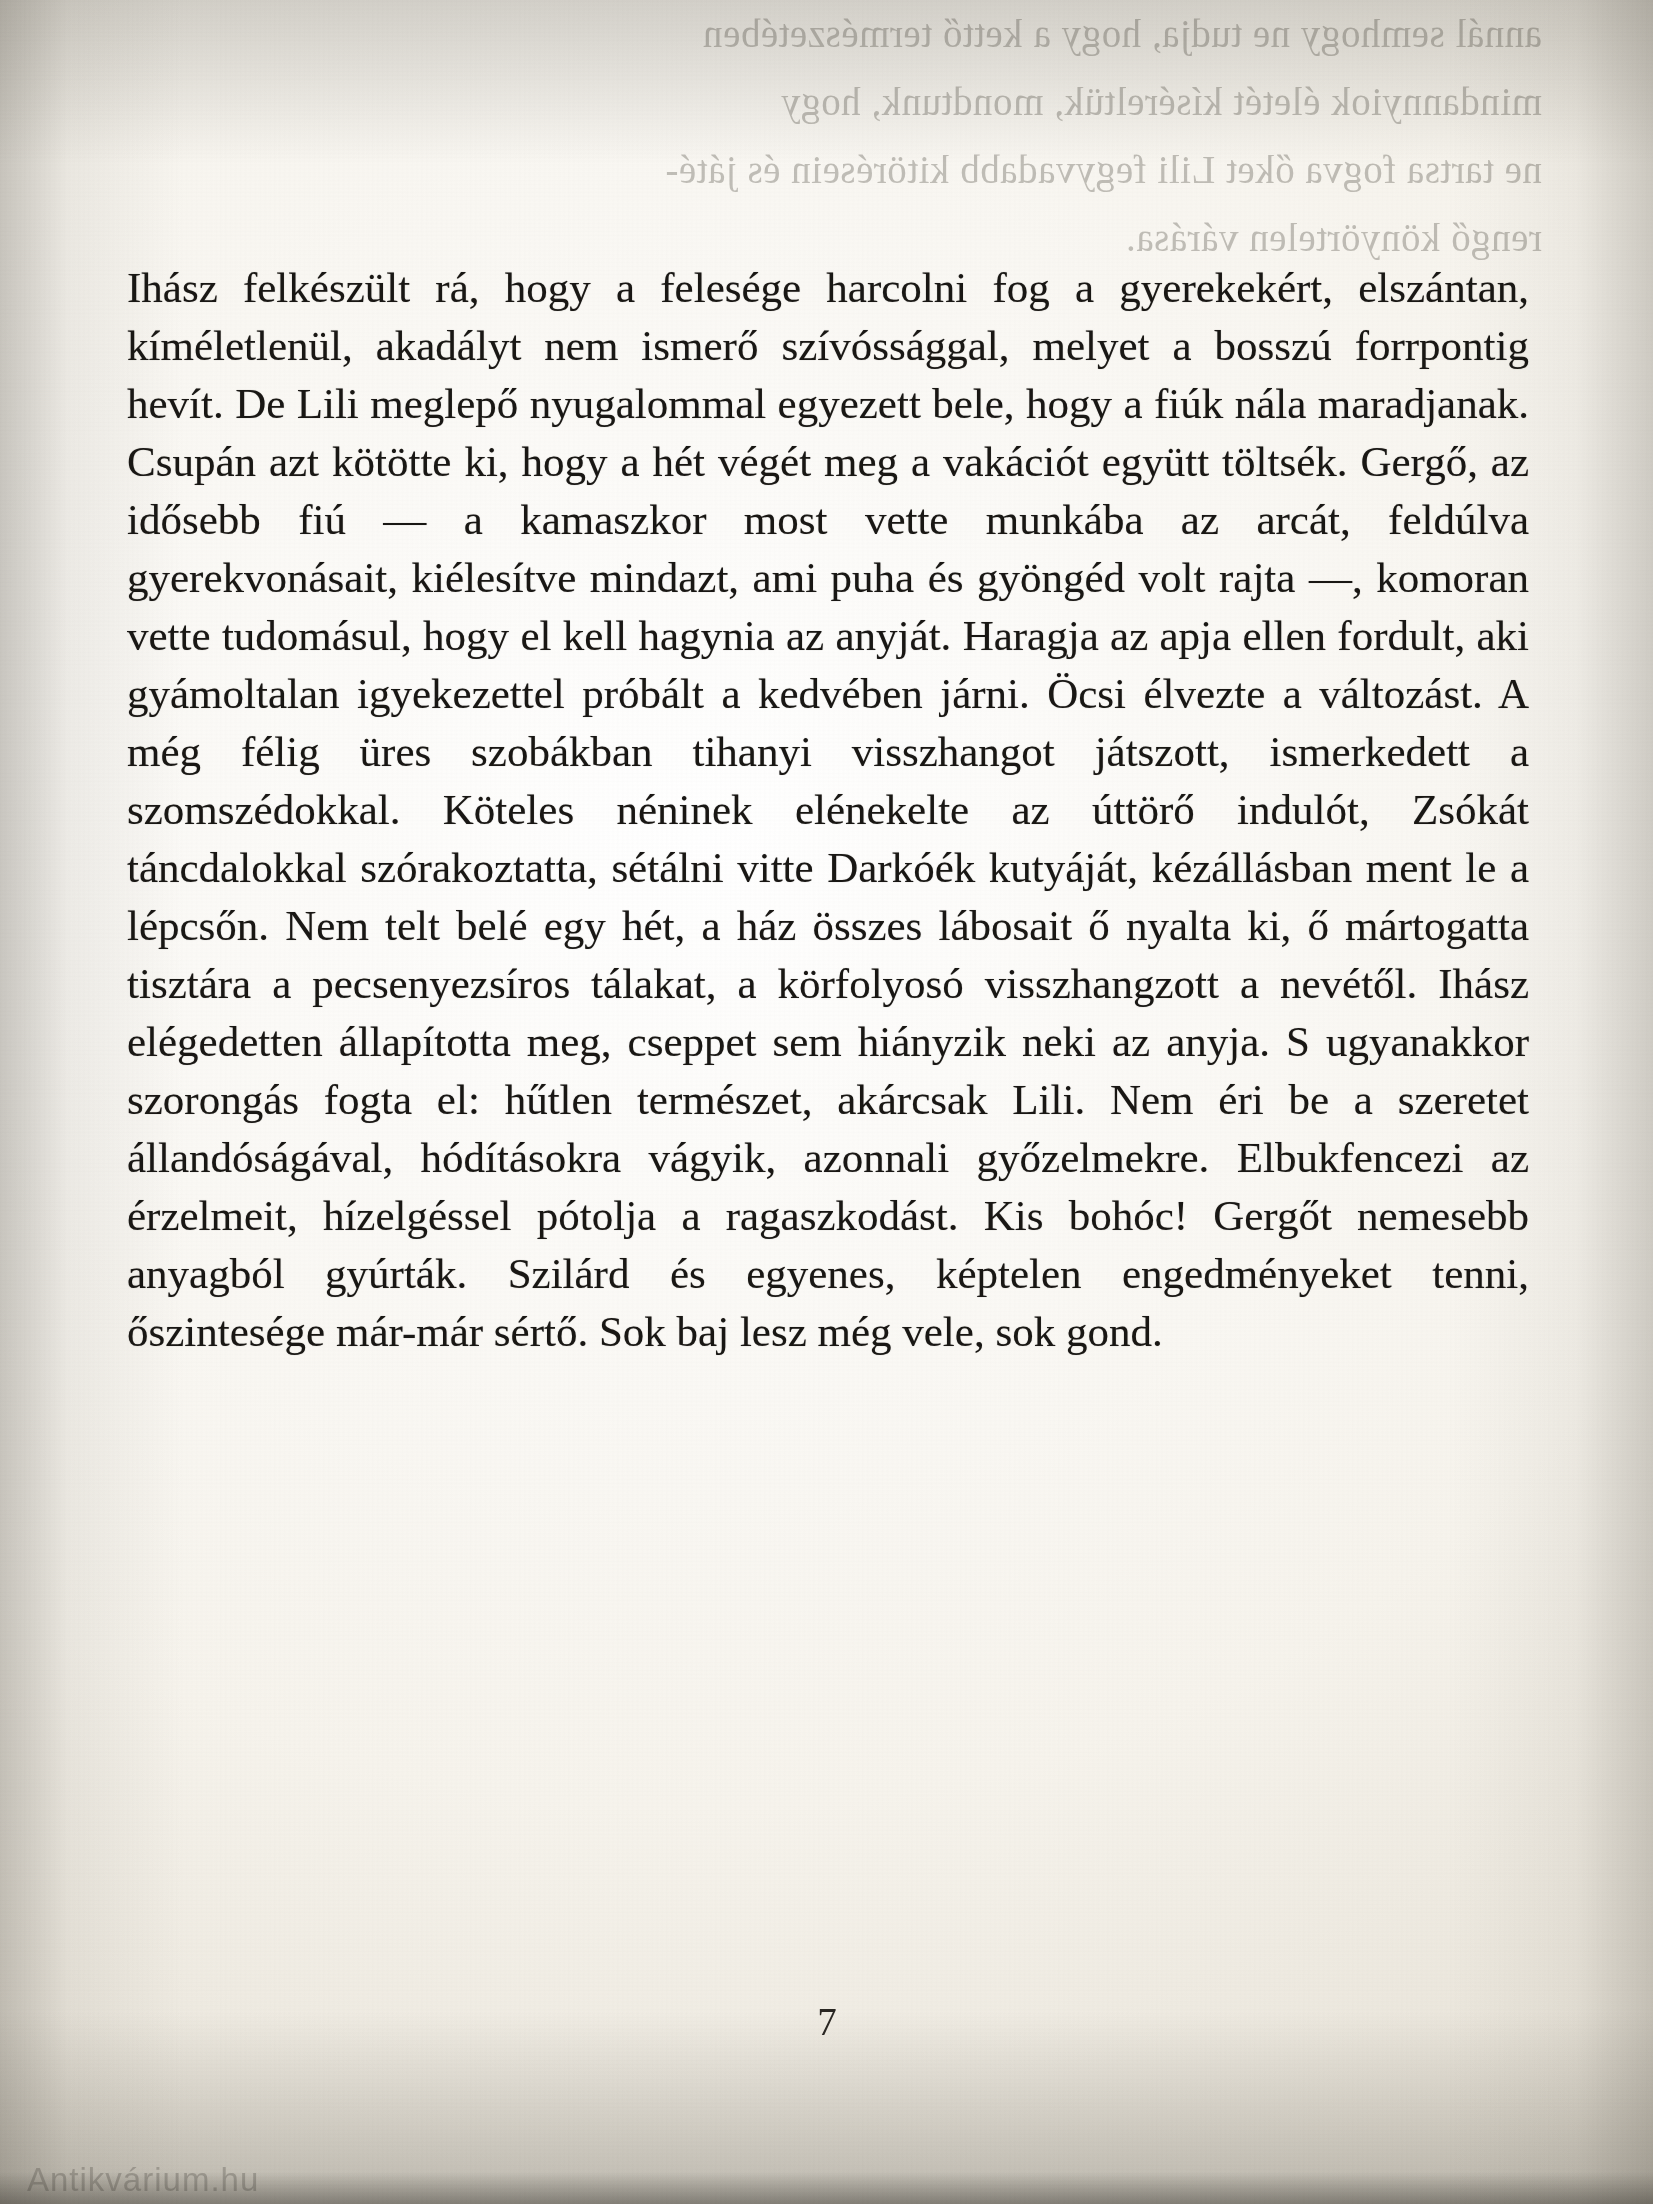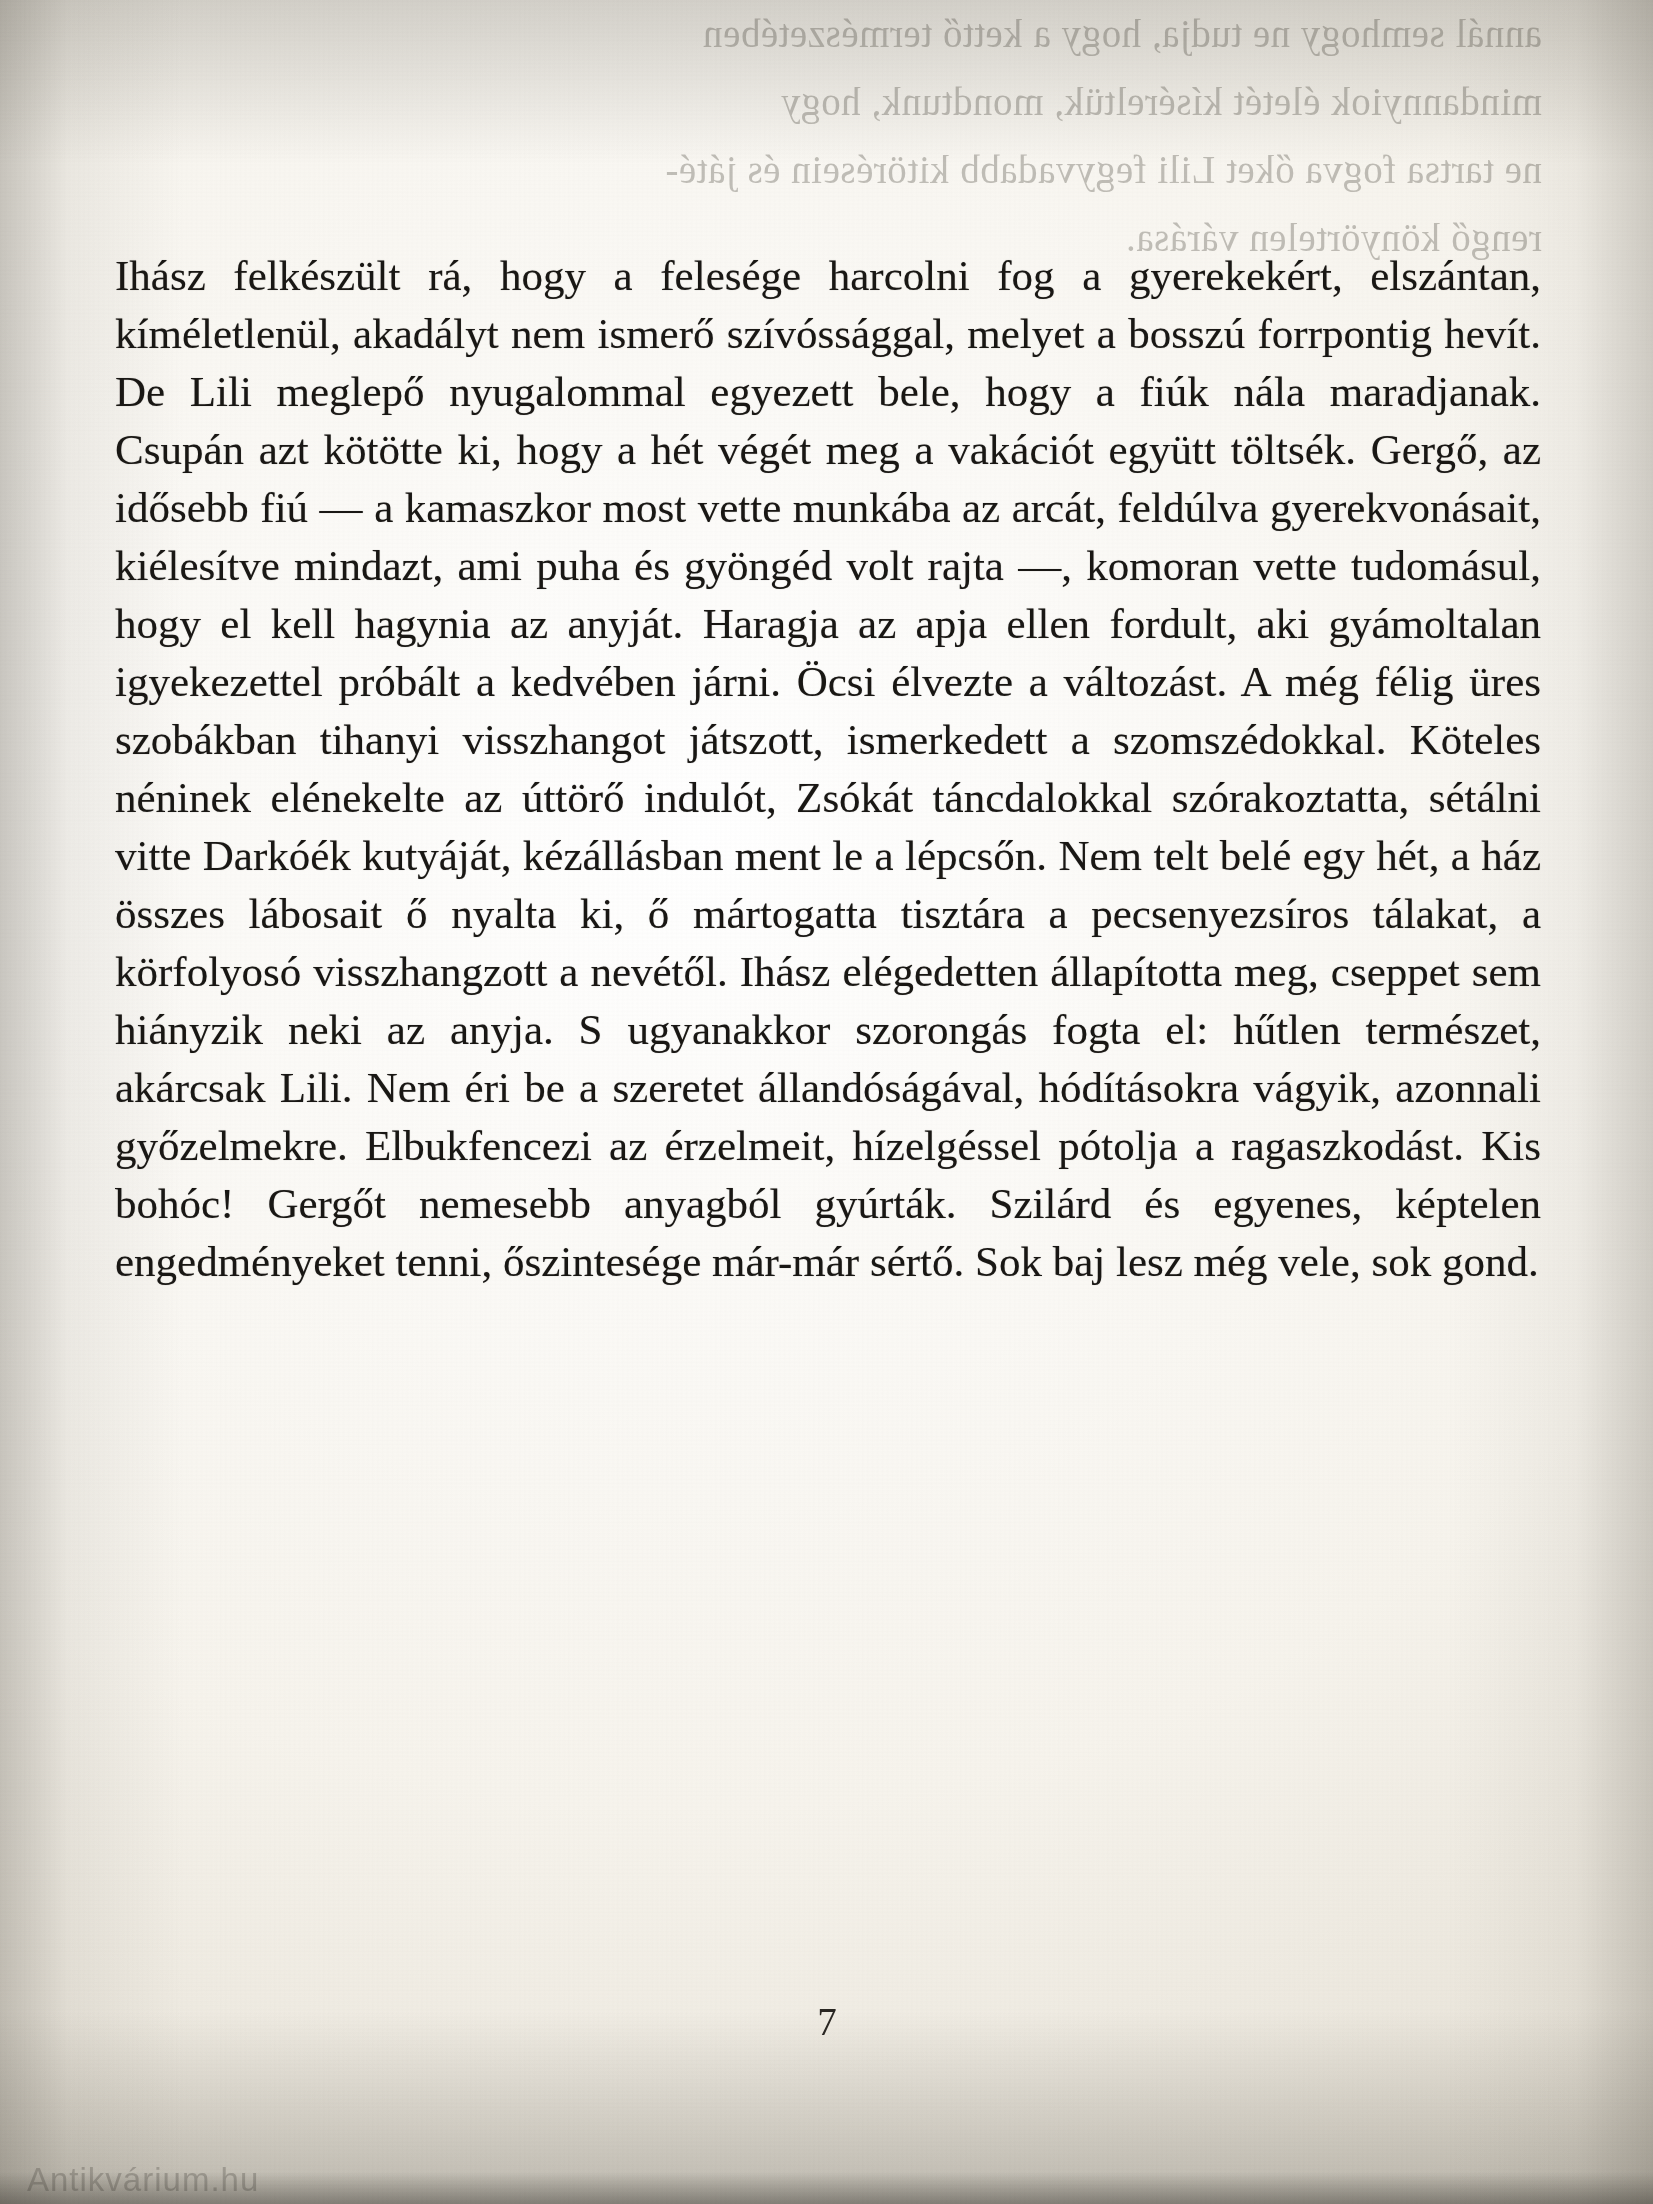--- a/index.html
+++ b/index.html
@@ -71,21 +71,21 @@
     width: 1426px;
     color: #191714;
     font-size: 43px;
     line-height: 58px;
     text-align: justify;
     text-justify: inter-word;
     font-family: "Liberation Serif", serif;
     text-shadow: 0 0 1px rgba(25,23,20,0.35);
   }
   #textblock p {
-    margin: 0;
+    margin: 12px;
     text-indent: 0;
   }
 
   
   #folio {
     position: absolute;
     top: 1999px;
     left: 0;
     width: 1654px;
     text-align: center;

